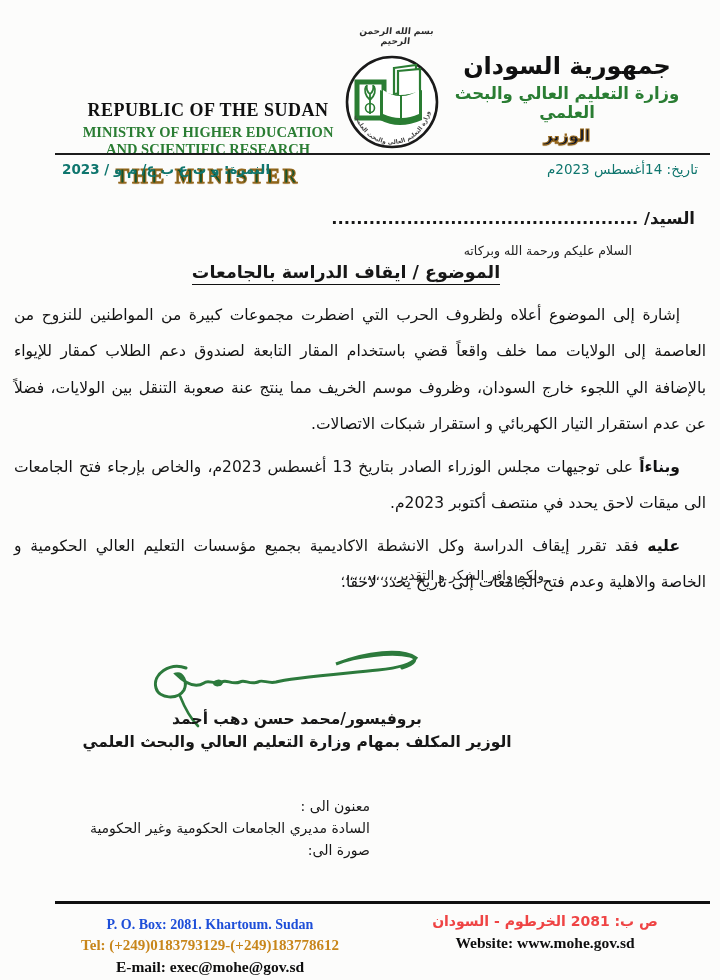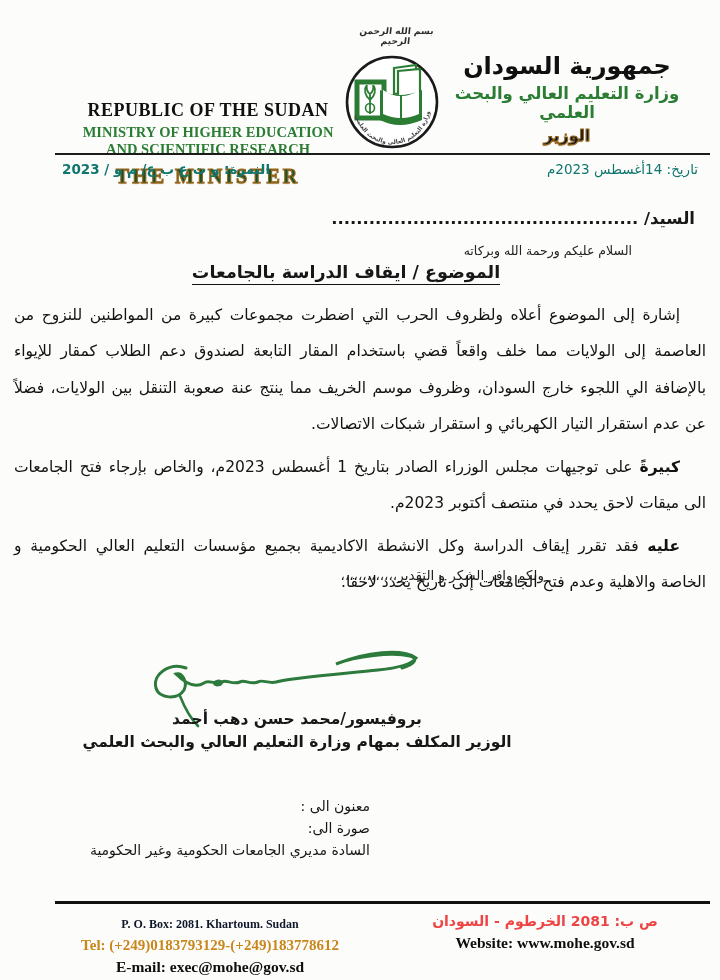--- a/index.html
+++ b/index.html
@@ -54,21 +54,21 @@
   .sig-name{position:absolute;top:710px;left:62px;width:470px;text-align:center;direction:rtl;font-weight:bold;font-size:15.5px;}
   .sig-title{position:absolute;top:733px;left:62px;width:470px;text-align:center;direction:rtl;font-weight:bold;font-size:15.5px;}
 
   
   .dist{position:absolute;top:795px;right:350px;direction:rtl;text-align:right;font-size:14px;line-height:22px;color:#161616;white-space:nowrap;}
 
   
   .ftr-rule{position:absolute;top:901px;left:55px;right:10px;border-top:3.5px solid #101010;}
   .ftr-left{position:absolute;left:55px;top:914px;width:310px;text-align:center;line-height:21px;}
   .ftr-right{position:absolute;left:385px;top:911px;width:320px;text-align:center;line-height:21px;}
-  .f-green-en{font-family:"Liberation Serif",serif;font-weight:bold;font-size:12px;color:#0f172a;}
+  .f-green-en{font-family:"Liberation Serif",serif;font-weight:bold;font-size:14px;color:#1d4ed8;}
   .f-orange-en{font-family:"Liberation Serif",serif;font-weight:bold;font-size:15px;color:#c8861b;}
   .f-black-en{font-family:"Liberation Serif",serif;font-weight:bold;font-size:15.5px;color:#0e0e0e;}
   .f-green-ar{direction:rtl;font-weight:bold;font-size:14px;color:#ef4444;}
   .f-orange-ar{direction:rtl;font-weight:bold;font-size:14px;color:#c8861b;}
 </style>
 </head>
 <body>
 
 <div class="page">
 
@@ -119,21 +119,21 @@
   </div>
 
   <div class="recipient">السيد/ .................................................</div>
   <div class="greeting">السلام عليكم ورحمة الله وبركاته</div>
   <div class="subject">
     <span>الموضوع / ايقاف الدراسة بالجامعات</span>
   </div>
 
   <div class="bodytext">
     <p>إشارة إلى الموضوع أعلاه ولظروف الحرب التي اضطرت مجموعات كبيرة من المواطنين للنزوح من العاصمة إلى الولايات مما خلف واقعاً قضي باستخدام المقار التابعة لصندوق دعم الطلاب كمقار للإيواء بالإضافة الي اللجوء خارج السودان، وظروف موسم الخريف مما ينتج عنة صعوبة التنقل بين الولايات، فضلاً عن عدم استقرار التيار الكهربائي و استقرار شبكات الاتصالات.</p>
-    <p><span class="lead">كبيرةً</span><span> على توجيهات مجلس الوزراء الصادر بتاريخ 1 أغسطس 2023م، والخاص بإرجاء فتح الجامعات الى ميقات لاحق يحدد في منتصف أكتوبر 2023م.</span></p>
+    <p><span class="lead">وبناءاً</span><span> على توجيهات مجلس الوزراء الصادر بتاريخ 13 أغسطس 2023م، والخاص بإرجاء فتح الجامعات الى ميقات لاحق يحدد في منتصف أكتوبر 2023م.</span></p>
     <p><span class="lead">عليه</span><span> فقد تقرر إيقاف الدراسة وكل الانشطة الاكاديمية بجميع مؤسسات التعليم العالي الحكومية و الخاصة والاهلية وعدم فتح الجامعات إلى تاريخ يحدد لاحقا.</span></p>
   </div>
 
   <div class="closing">ولكم وافر الشكر و التقدير،،،،،،،،،،،،،</div>
 
   <div class="sig">
     <svg viewBox="0 0 292 92" width="292" height="92">
       <path d="M46,30 C30,24 12,36 16,50 C19,61 38,62 44,52 C48,44 42,34 36,36
                C46,46 56,50 64,45 C68,41 74,47 82,44 C86,41 92,47 100,44
                C104,41 110,47 118,44 C122,41 128,46 136,44 C150,40 200,36 238,32
@@ -141,22 +141,22 @@
                C278,20 276,26 262,30" fill="none" stroke="#2c7a3c" stroke-width="3" stroke-linecap="round"></path>
       <path d="M40,58 C44,68 50,80 58,88" fill="none" stroke="#2c7a3c" stroke-width="2.6" stroke-linecap="round"></path>
       <ellipse cx="78" cy="45" rx="5" ry="3.4" fill="#2c7a3c" transform="rotate(-8 78 45)"></ellipse>
     </svg>
   </div>
   <div class="sig-name">بروفيسور/محمد حسن دهب أحمد</div>
   <div class="sig-title">الوزير المكلف بمهام وزارة التعليم العالي والبحث العلمي</div>
 
   <div class="dist">
     <div>معنون الى :</div>
+    <div>السادة مديري الجامعات الحكومية وغير الحكومية</div>
     <div>صورة الى:</div>
-    <div>السادة مديري الجامعات الحكومية وغير الحكومية</div>
   </div>
 
   <div class="ftr-rule"></div>
   <div class="ftr-left">
     <div class="f-green-en">P. O. Box: 2081. Khartoum. Sudan</div>
     <div class="f-orange-en">Tel: (+249)0183793129-(+249)183778612</div>
     <div class="f-black-en">E-mail: exec@mohe@gov.sd</div>
   </div>
   <div class="ftr-right">
     <div class="f-green-ar">ص ب: 2081 الخرطوم - السودان</div>

